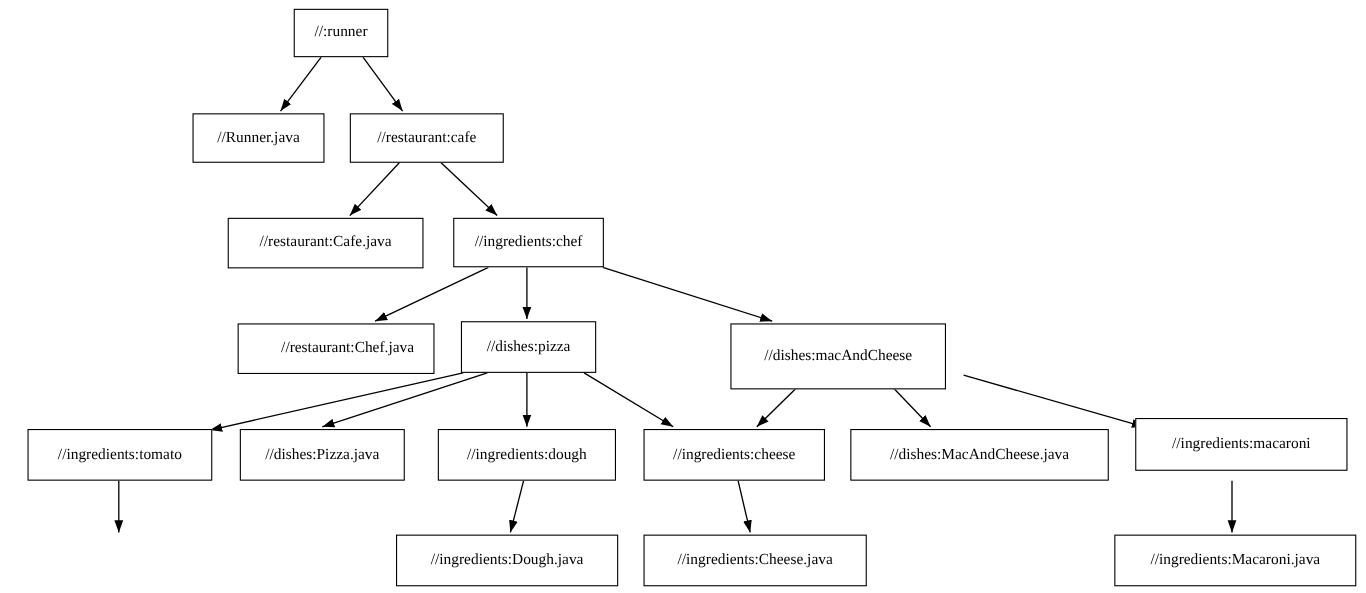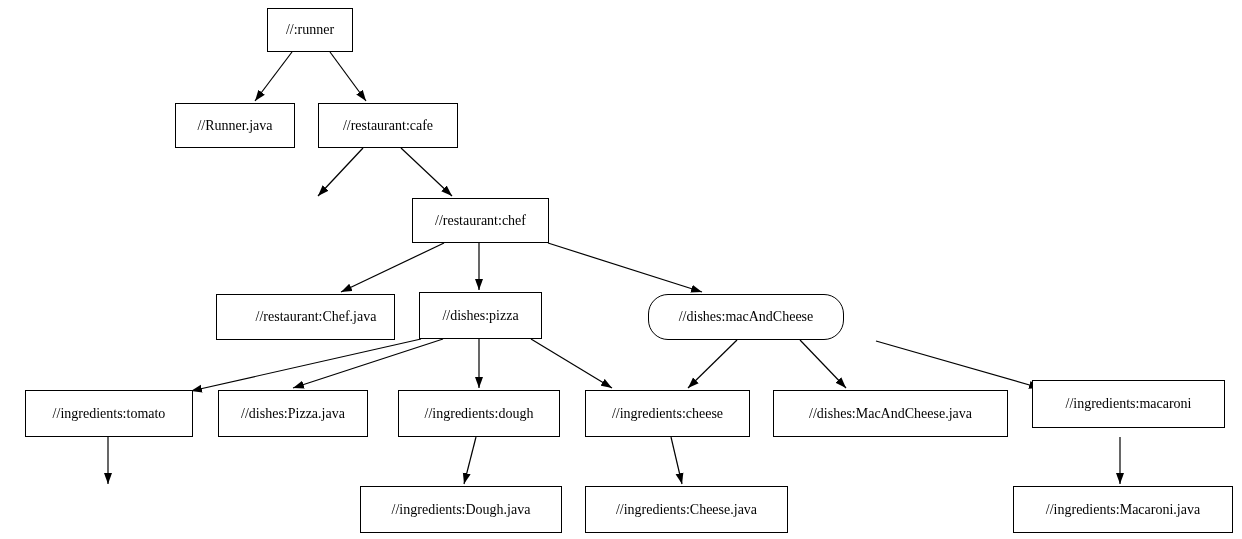--- a/index.html
+++ b/index.html
@@ -74,24 +74,25 @@
       <line x1="876" y1="341" x2="1040" y2="388" class="edge" marker-end="url(#arrowhead)"></line>
       <line x1="108" y1="437" x2="108" y2="484" class="edge" marker-end="url(#arrowhead)"></line>
       <line x1="476" y1="437" x2="464" y2="484" class="edge" marker-end="url(#arrowhead)"></line>
       <line x1="671" y1="437" x2="682" y2="484" class="edge" marker-end="url(#arrowhead)"></line>
       <line x1="1120" y1="437" x2="1120" y2="484" class="edge" marker-end="url(#arrowhead)"></line>
     </svg>
   <div id="node-layer">
       <div class="node" style="left: 267px; top: 8px; width: 86px; height: 44px;">//:runner</div>
       <div class="node" style="left: 175px; top: 103px; width: 120px; height: 45px;">//Runner.java</div>
       <div class="node" style="left: 318px; top: 103px; width: 140px; height: 45px;">//restaurant:cafe</div>
-      <div class="node" style="left: 412px; top: 198px; width: 137px; height: 45px;">//restaurant:chef</div>
+      <div class="node" style="left: 207px; top: 198px; width: 178px; height: 46px;">//restaurant:Cafe.java</div>
+      <div class="node" style="left: 412px; top: 198px; width: 137px; height: 45px;">//ingredients:chef</div>
       <div class="node" style="left: 216px; top: 294px; width: 179px; height: 46px; padding-left: 21px;">//restaurant:Chef.java</div>
       <div class="node" style="left: 419px; top: 292px; width: 123px; height: 47px;">//dishes:pizza</div>
-      <div class="node" style="left: 648px; top: 294px; width: 196px; height: 46px; border-radius: 20px;">//dishes:macAndCheese</div>
+      <div class="node" style="left: 664px; top: 294px; width: 196px; height: 60px;">//dishes:macAndCheese</div>
       <div class="node" style="left: 25px; top: 390px; width: 168px; height: 47px;">//ingredients:tomato</div>
       <div class="node" style="left: 218px; top: 390px; width: 150px; height: 47px;">//dishes:Pizza.java</div>
       <div class="node" style="left: 398px; top: 390px; width: 162px; height: 47px;">//ingredients:dough</div>
       <div class="node" style="left: 585px; top: 390px; width: 165px; height: 47px;">//ingredients:cheese</div>
       <div class="node" style="left: 773px; top: 390px; width: 235px; height: 47px;">//dishes:MacAndCheese.java</div>
       <div class="node" style="left: 1032px; top: 380px; width: 193px; height: 48px;">//ingredients:macaroni</div>
       <div class="node" style="left: 360px; top: 486px; width: 202px; height: 47px;">//ingredients:Dough.java</div>
       <div class="node" style="left: 585px; top: 486px; width: 203px; height: 47px;">//ingredients:Cheese.java</div>
       <div class="node" style="left: 1013px; top: 486px; width: 220px; height: 47px;">//ingredients:Macaroni.java</div>
     </div>

